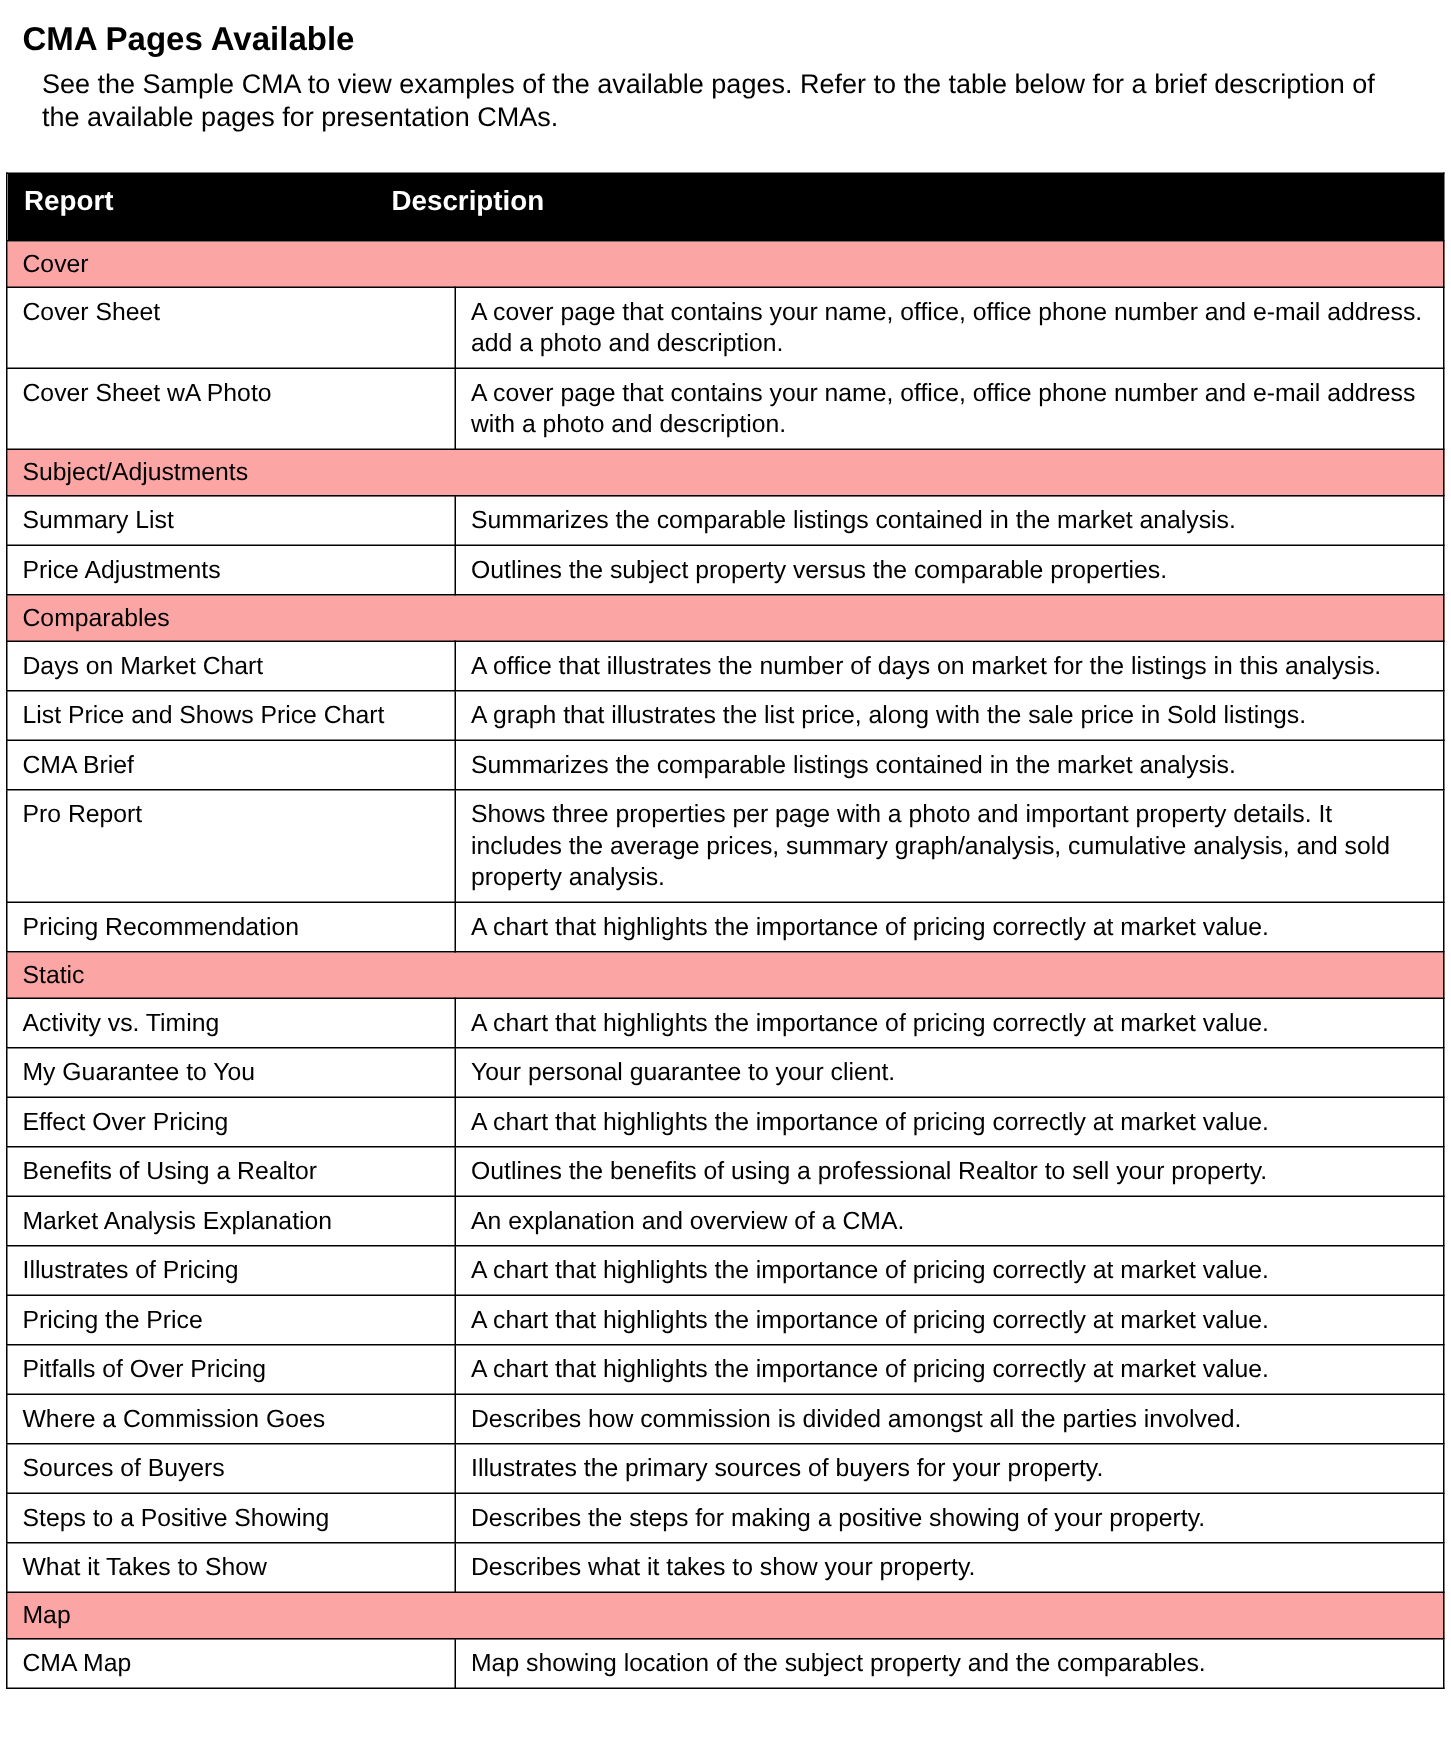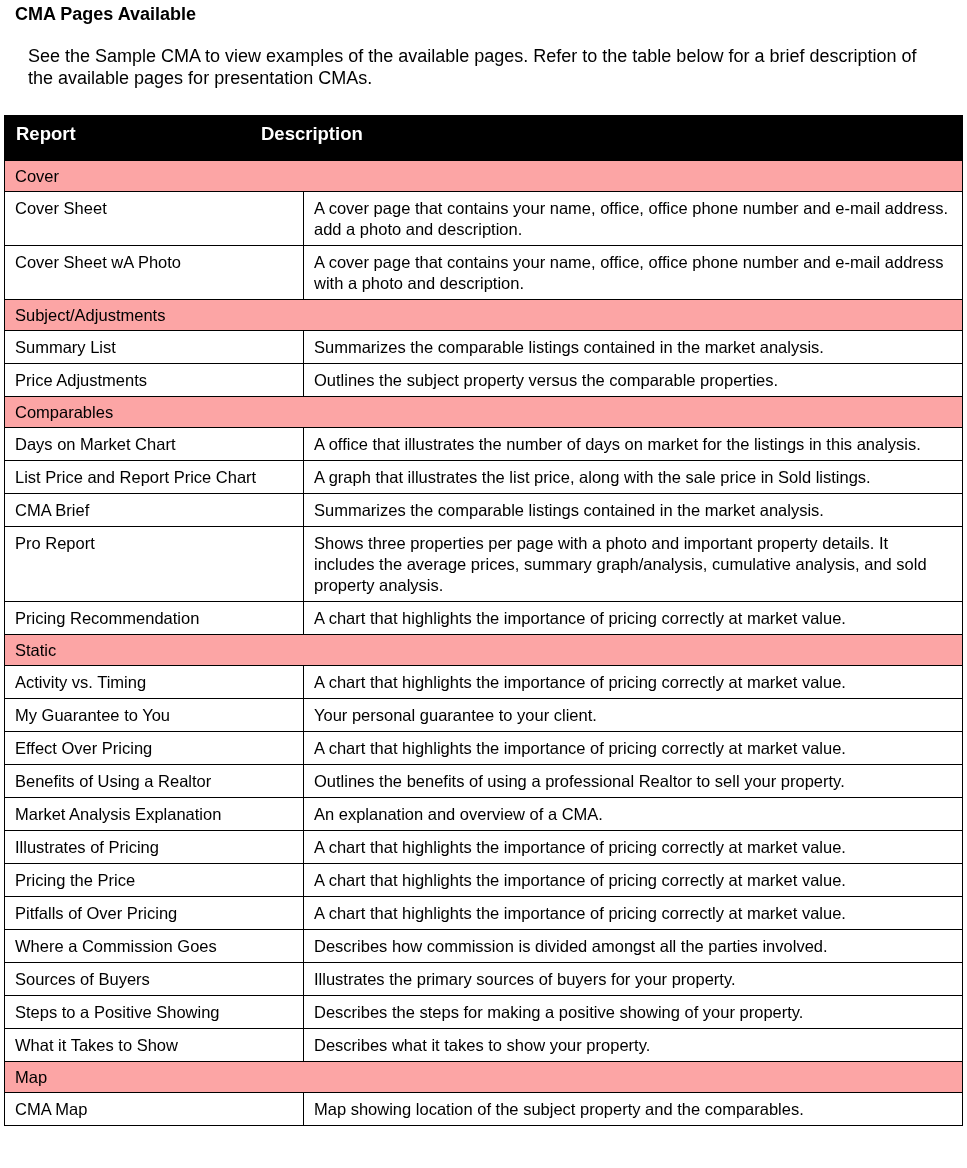--- a/index.html
+++ b/index.html
@@ -1,22 +1,22 @@
 <!DOCTYPE html>
 <html><head>
 <meta charset="utf-8">
 <style>
   html, body { margin: 0; padding: 0; background: #ffffff; }
   body {
     width: 967px; height: 1168px; position: relative; overflow: hidden;
     font-family: "Liberation Sans", sans-serif; color: #000;
   }
   .title {
-    position: absolute; left: 15px; top: 3px;
-    font-size: 18px; font-weight: bold; line-height: 22px;
+    position: absolute; left: 15px; top: 15px;
+    font-size: 22px; font-weight: bold; line-height: 22px;
   }
   .intro {
     position: absolute; left: 28px; top: 45px; width: 900px;
     font-size: 18px; line-height: 22px;
   }
   table.cma {
     position: absolute; left: 4px; top: 115px; width: 958px;
     border-collapse: collapse; table-layout: fixed;
     font-size: 16.5px;
   }
@@ -85,21 +85,21 @@
     </tr>
 
     <tr class="section">
       <td colspan="2">Comparables</td>
     </tr>
     <tr class="row">
       <td>Days on Market Chart</td>
       <td>A office that illustrates the number of days on market for the listings in this analysis.</td>
     </tr>
     <tr class="row">
-      <td>List Price and Report Price Chart</td>
+      <td>List Price and Shows Price Chart</td>
       <td>A graph that illustrates the list price, along with the sale price in Sold listings.</td>
     </tr>
     <tr class="row">
       <td>CMA Brief</td>
       <td>Summarizes the comparable listings contained in the market analysis.</td>
     </tr>
     <tr class="row">
       <td>Pro Report</td>
       <td>Shows three properties per page with a photo and important property details. It includes the average prices, summary graph/analysis, cumulative analysis, and sold property analysis.</td>
     </tr>

